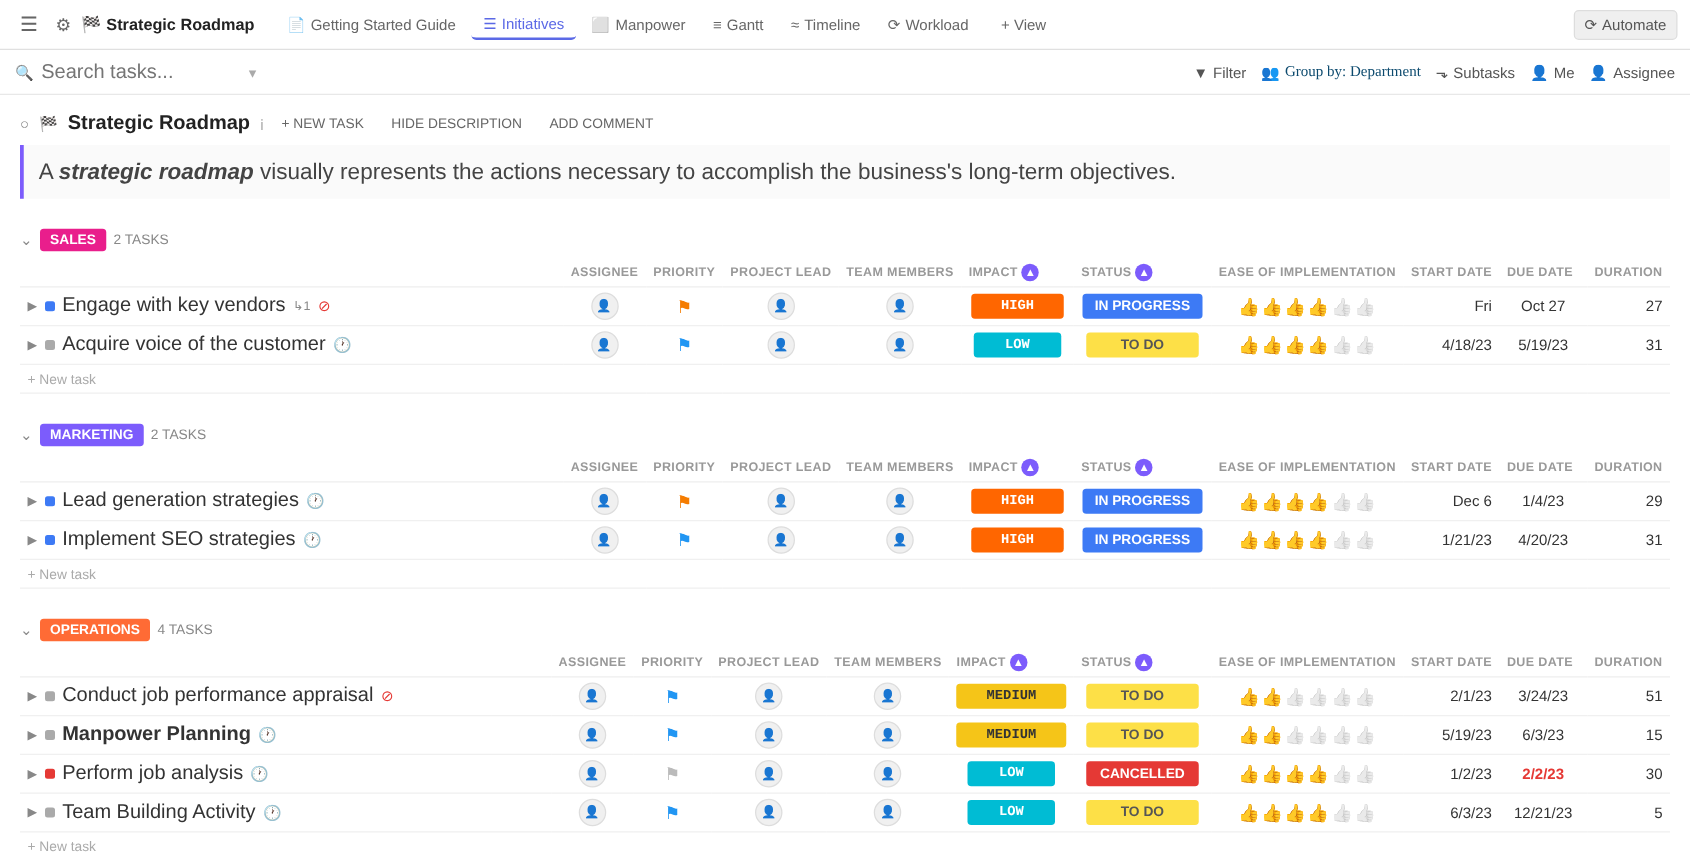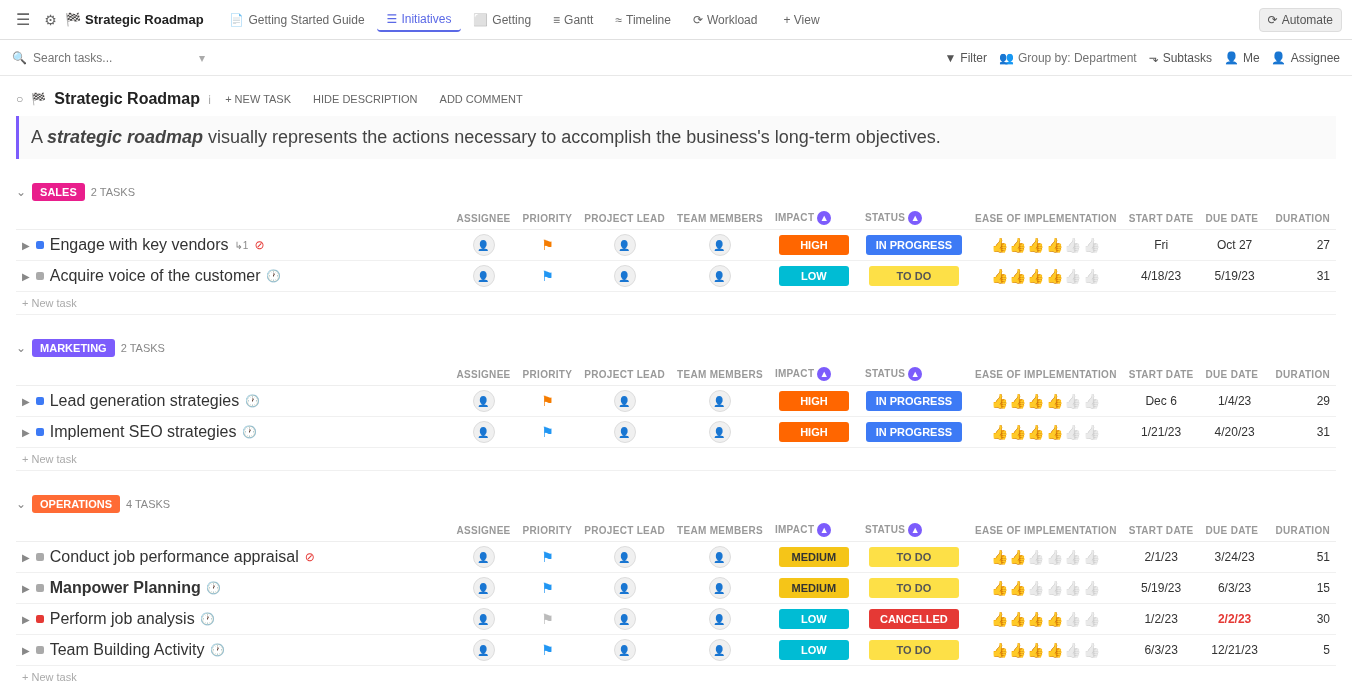--- a/index.html
+++ b/index.html
@@ -15,21 +15,21 @@
     .nav-tab.active { color: #5b69e6; border-bottom: 2px solid #5b69e6; }
     .nav-tab-icon { font-size: 12px; }
     .nav-right { margin-left: auto; display: flex; align-items: center; gap: 6px; }
     .nav-automate-btn { display: flex; align-items: center; gap: 4px; font-size: 12px; color: #555; cursor: pointer; padding: 4px 8px; border-radius: 4px; border: 1px solid #ddd; }
 
     
     .search-bar { display: flex; align-items: center; height: 36px; padding: 0 12px; border-bottom: 1px solid #e8e8e8; gap: 6px; }
     .search-input-wrap { display: flex; align-items: center; gap: 6px; color: #aaa; font-size: 12px; flex: 1; }
     .search-right { margin-left: auto; display: flex; align-items: center; gap: 12px; font-size: 12px; color: #555; }
     .search-right-item { display: flex; align-items: center; gap: 4px; cursor: pointer; }
-    .group-by-label { color: #737373; font-weight: 500; }
+    .group-by-label { color: #0c4a6e; font-weight: 500; font-family: Liberation Serif, serif; }
 
     
     .main { padding: 14px 16px; }
     .project-header { display: flex; align-items: center; gap: 8px; margin-bottom: 8px; }
     .project-title-main { font-size: 16px; font-weight: 700; color: #222; }
     .project-info-icon { color: #aaa; cursor: pointer; font-size: 12px; }
     .project-actions { display: flex; gap: 10px; }
     .project-action-btn { font-size: 11px; color: #666; cursor: pointer; padding: 2px 6px; border-radius: 3px; }
     .project-description { border-left: 3px solid #7c5cfc; padding: 8px 12px; background: #fafafa; margin-bottom: 20px; font-size: 18px; color: #444; line-height: 1.5; }
     .project-description strong { font-style: italic; font-weight: 700; }
@@ -48,38 +48,38 @@
     .task-table { width: 100%; border-collapse: collapse; margin-top: 2px; }
     .task-table th { font-size: 10px; color: #999; font-weight: 600; padding: 4px 6px; text-align: left; border-bottom: 1px solid #eee; white-space: nowrap; text-transform: uppercase; letter-spacing: 0.3px; }
     .task-table td { padding: 4px 6px; border-bottom: 1px solid #f0f0f0; vertical-align: middle; font-size: 12px; color: #333; }
     .col-task { min-width: 220px; }
     .col-assignee, .col-lead { width: 60px; text-align: center; }
     .col-priority { width: 50px; text-align: center; }
     .col-team { width: 70px; text-align: center; }
     .col-impact { width: 90px; text-align: center; }
     .col-status { width: 110px; text-align: center; }
     .col-ease { width: 120px; text-align: center; }
-    .col-start { width: 70px; text-align: center; }
+    .col-start { width: 70px; text-align: right; }
     .col-due { width: 70px; text-align: center; }
     .col-duration { width: 60px; text-align: right; }
 
     .task-name-cell { display: flex; align-items: center; gap: 6px; }
     .task-color-dot { width: 8px; height: 8px; border-radius: 2px; flex-shrink: 0; }
     .dot-blue { background: #3d7af5; }
     .dot-gray { background: #aaa; }
     .dot-red { background: #e53935; }
     .task-name-text { font-size: 16px; }
     .task-subtask-icon { font-size: 10px; color: #888; }
     .task-stop-icon { color: #e53935; font-size: 12px; }
     .task-clock-icon { color: #f5a623; font-size: 12px; }
 
     .avatar-circle { width: 22px; height: 22px; border-radius: 50%; border: 1px solid #ddd; background: #f0f0f0; display: inline-flex; align-items: center; justify-content: center; color: #aaa; font-size: 10px; cursor: pointer; }
     .priority-flag { font-size: 14px; }
 
-    .impact-badge { padding: 4px 10px; border-radius: 3px; font-size: 11px; font-weight: 700; color: #fff; display: inline-block; min-width: 70px; text-align: center; }
+    .impact-badge { padding: 4px 24px; border-radius: 3px; font-size: 11px; font-weight: 700; color: #fff; display: inline-block; min-width: 70px; text-align: center; font-family: Liberation Mono, monospace; }
     .impact-high { background: #ff6600; }
     .impact-medium { background: #f5c518; color: #333; }
     .impact-low { background: #00bcd4; }
 
     .status-badge { padding: 4px 10px; border-radius: 3px; font-size: 11px; font-weight: 700; display: inline-block; min-width: 90px; text-align: center; }
     .status-in-progress { background: #3d7af5; color: #fff; }
     .status-todo { background: #fde047; color: #555; }
     .status-cancelled { background: #e53935; color: #fff; }
 
     .thumbs-container { display: flex; gap: 1px; align-items: center; justify-content: center; }
@@ -109,21 +109,21 @@
       <div class="nav-tab">
         <span class="nav-tab-icon">📄</span>
         <span>Getting Started Guide</span>
       </div>
       <div class="nav-tab active">
         <span class="nav-tab-icon">☰</span>
         <span>Initiatives</span>
       </div>
       <div class="nav-tab">
         <span class="nav-tab-icon">⬜</span>
-        <span>Getting</span>
+        <span>Manpower</span>
       </div>
       <div class="nav-tab">
         <span class="nav-tab-icon">≡</span>
         <span>Gantt</span>
       </div>
       <div class="nav-tab">
         <span class="nav-tab-icon">≈</span>
         <span>Timeline</span>
       </div>
       <div class="nav-tab">
@@ -139,21 +139,21 @@
     <button class="nav-automate-btn">
       <span>⟳</span>
       <span>Automate</span>
     </button>
   </div>
 </div>
 
 <div class="search-bar">
   <div class="search-input-wrap">
     <span>🔍</span>
-    <input type="text" style="border: none; outline: none; font-size: 12px; color: rgb(170, 170, 170); background: transparent; width: 160px;" placeholder="Search tasks...">
+    <input type="text" style="border: none; outline: none; font-size: 16px; color: rgb(170, 170, 170); background: transparent; width: 160px;" placeholder="Search tasks...">
     <span style="color:#aaa;cursor:pointer;">▾</span>
   </div>
   <div class="search-right">
     <div class="search-right-item">
       <span>▼</span>
       <span>Filter</span>
     </div>
     <div class="search-right-item">
       <span style="color:#7c5cfc;">👥</span>
       <span class="group-by-label">Group by: Department</span>

